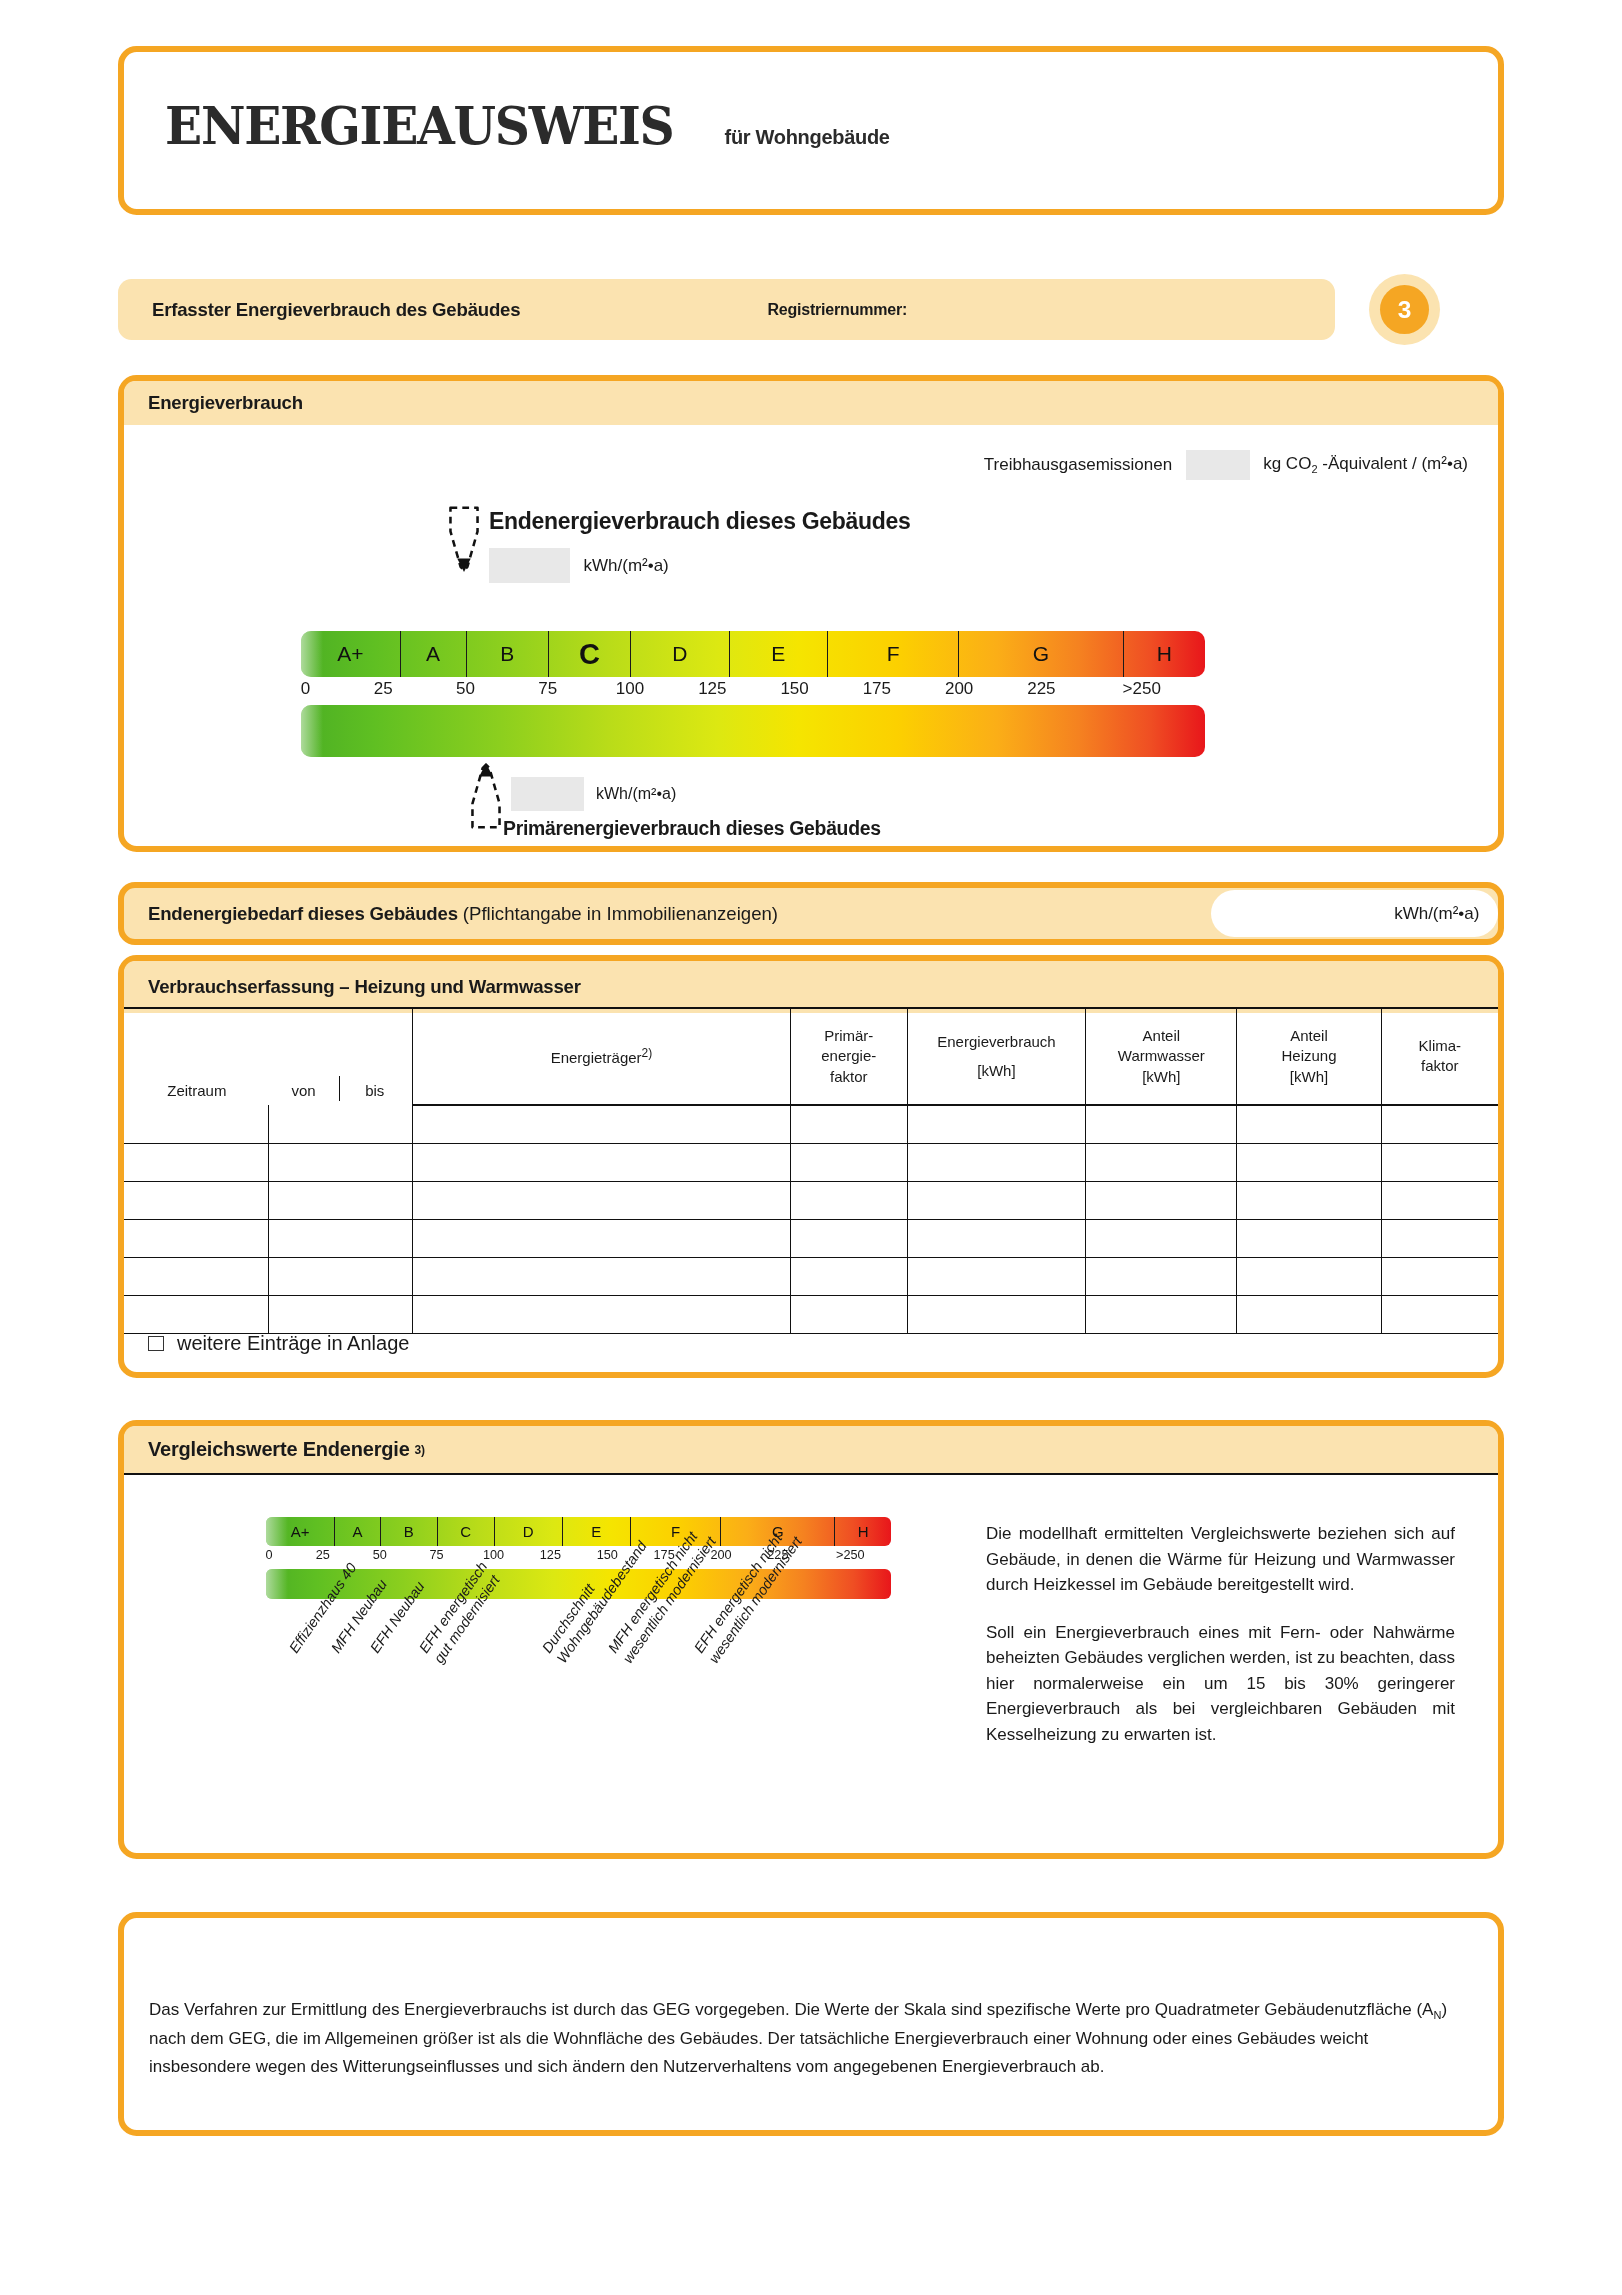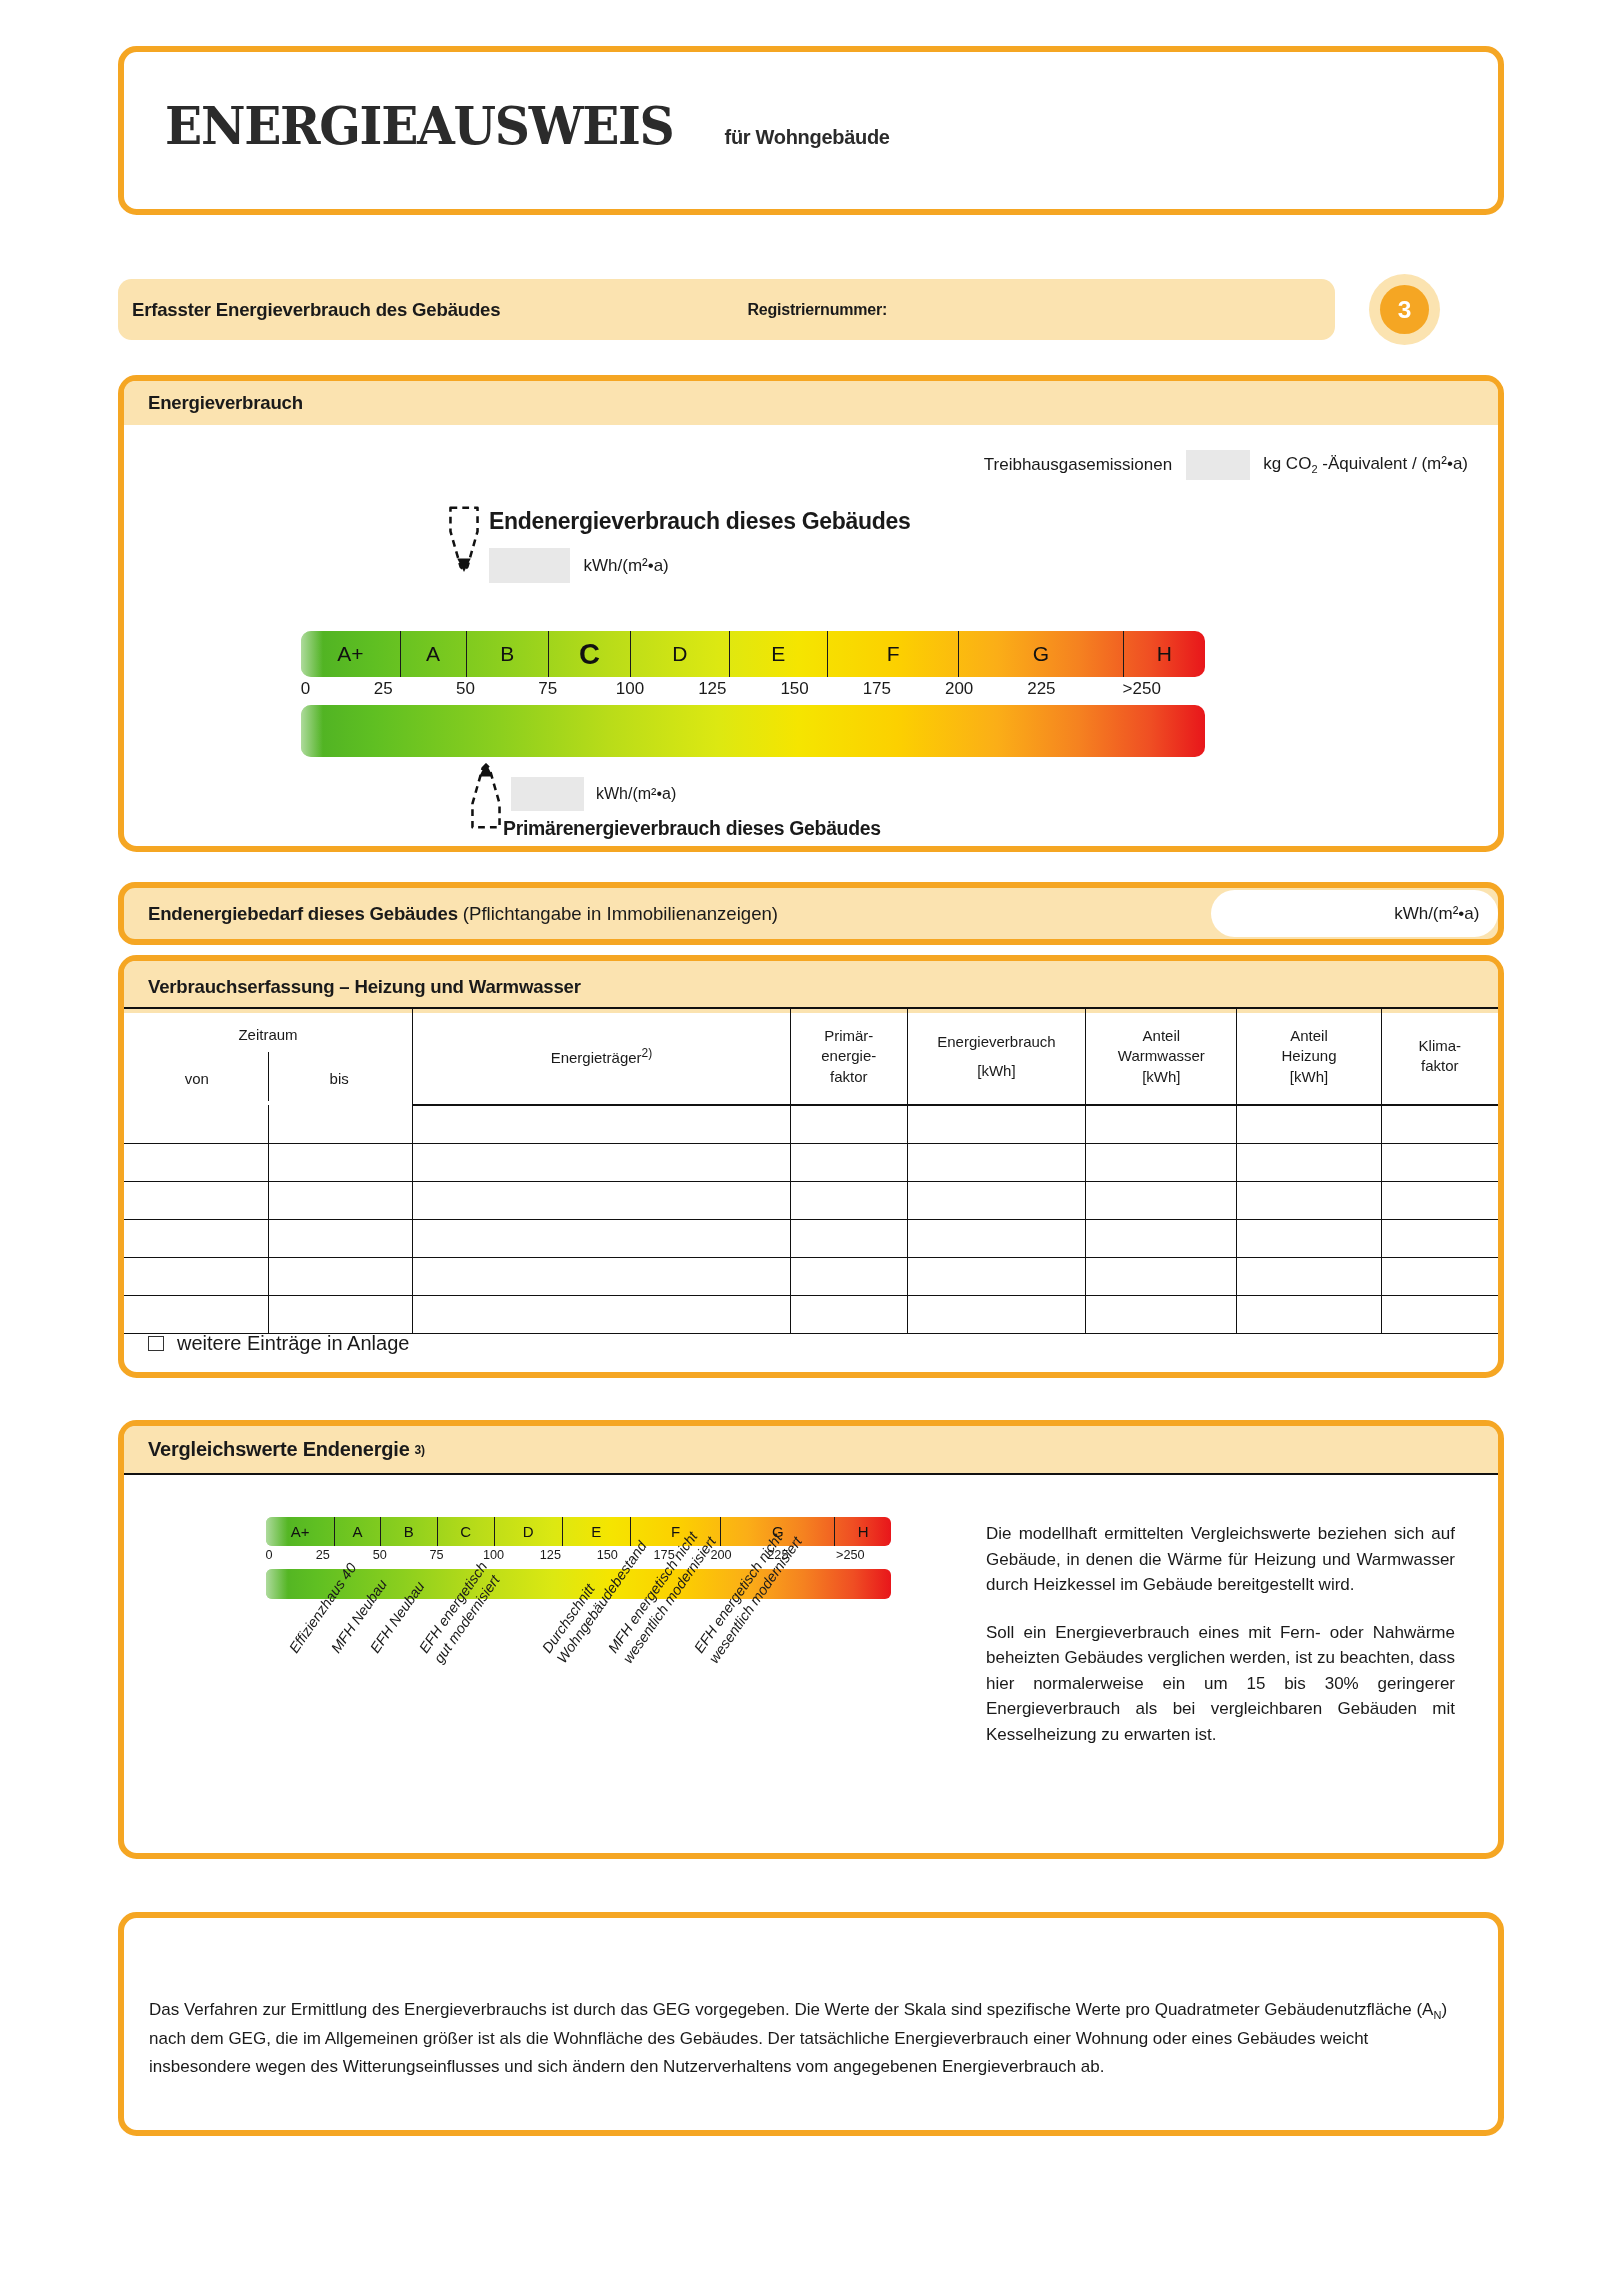--- a/index.html
+++ b/index.html
@@ -90,21 +90,21 @@
   #date-field {
     width: 184px; height: 39px;
     margin-left: 18.6px;
   }
 
   
   #section-head {
     position: absolute;
     left: 118px; top: 279px;
     width: 1217px; height: 61px;
-    padding: 0 14px;
+    padding: 0 34px;
     font-size: 18.6px;
     justify-content: flex-start;
   }
   #section-head-title { white-space: nowrap; }
   #regnr-label {
     margin-left: 247px;
     font-size: 16px;
     font-weight: bold;
     white-space: nowrap;
   }
@@ -303,21 +303,21 @@
   }
   #verbrauch-table th:first-child { border-left: none; }
   #verbrauch-table td {
     border-bottom: 1.7px solid #111;
     border-left: 1.3px solid #111;
     height: 35px;
   }
   #verbrauch-table td:first-child { border-left: none; }
   .th-zeitraum-group { border-bottom: none !important; position: relative; }
   .zeitraum-split {
-    display: flex; flex-direction: column; height: 100%;
+    display: flex; flex-direction: row; height: 100%; align-items: flex-end;
   }
   .zeitraum-top {
     flex: 1; display: flex; align-items: center; justify-content: center;
   }
   .zeitraum-bottom {
     flex: 1; display: flex;
   }
   .zeitraum-bottom > div {
     flex: 1; display: flex; align-items: center; justify-content: center;
     position: relative;

